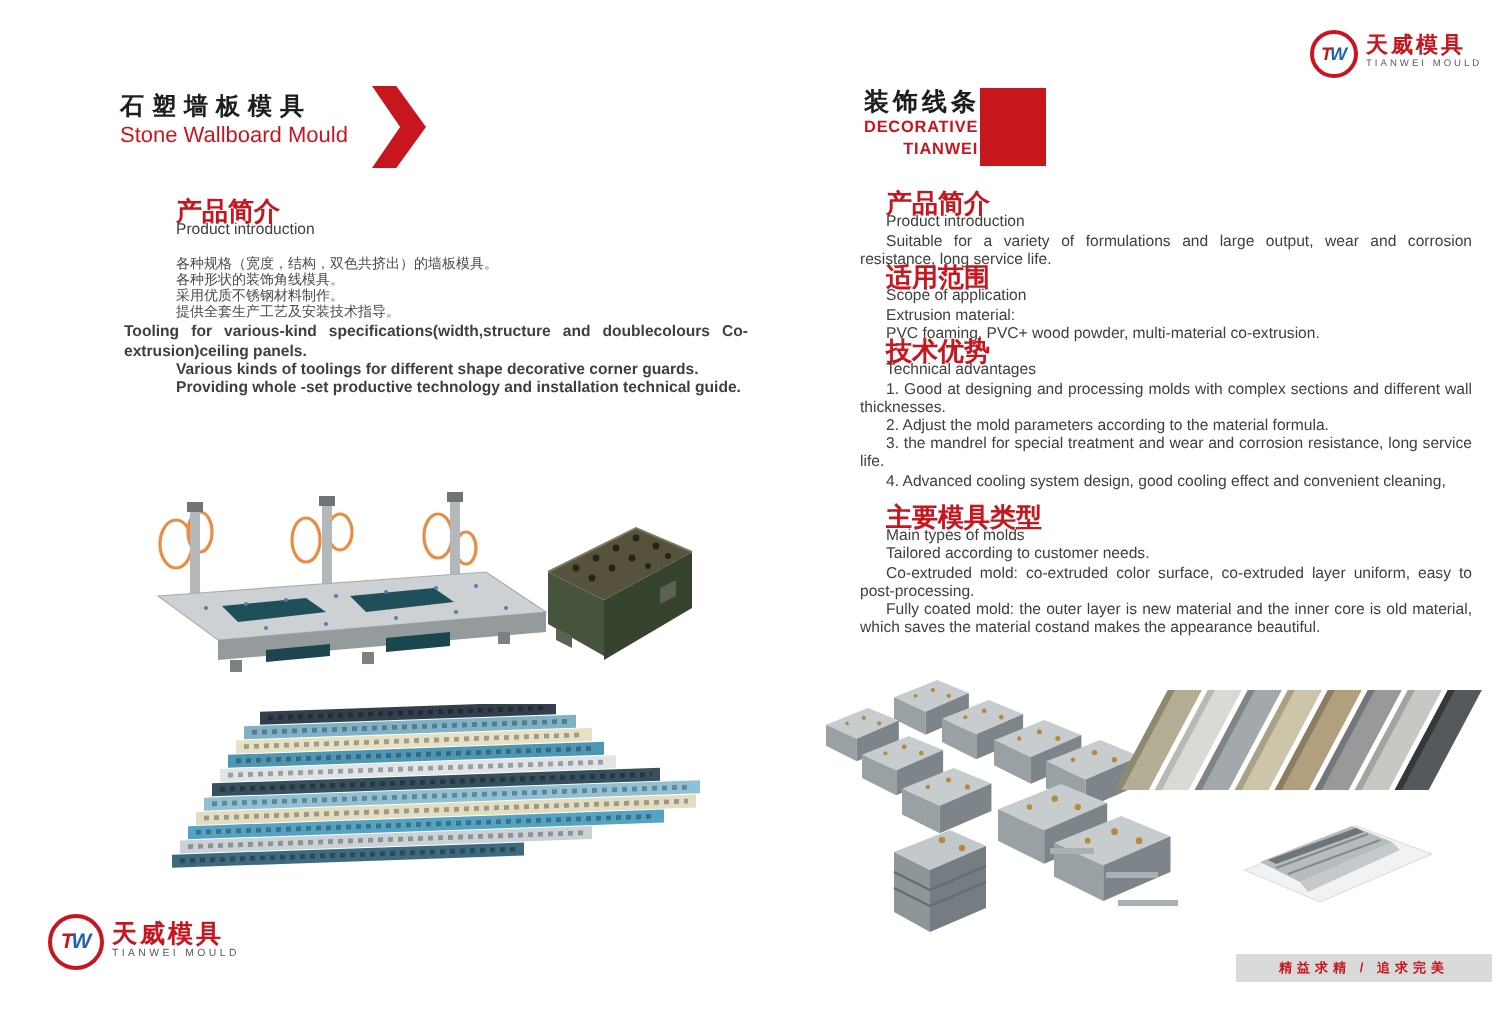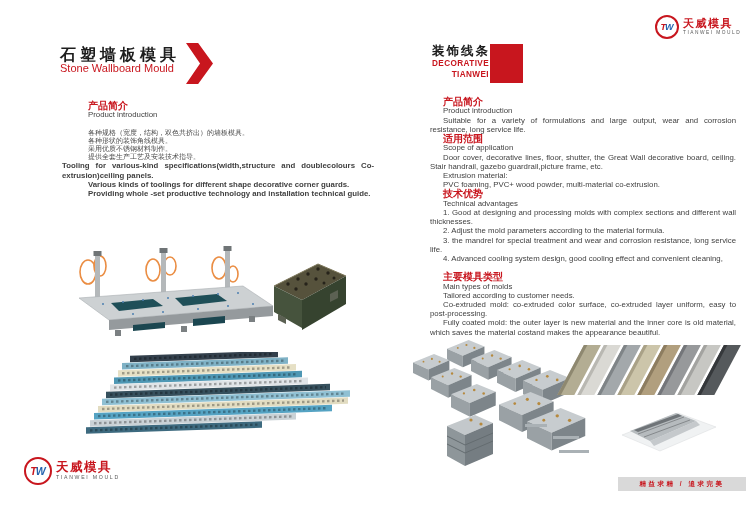--- a/index.html
+++ b/index.html
@@ -2,33 +2,33 @@
 <html><head>
 <meta charset="utf-8">
 <style>
   html,body{margin:0;padding:0;background:#ffffff;}
   .canvas{position:relative;width:750px;height:508px;background:#fff;overflow:hidden;
           font-family:"Liberation Sans",sans-serif;color:#3f3f3f;}
   .abs{position:absolute;}
   figure{margin:0;}
 
   
-  .lp-title-cn{left:60px;top:45px;font-size:16px;font-weight:bold;color:#1d1d1d;letter-spacing:4px;}
+  .lp-title-cn{left:60px;top:45px;font-size:12px;font-weight:bold;color:#1d1d1d;letter-spacing:4px;}
   .lp-title-en{left:60px;top:62px;font-size:11px;color:#C8161E;}
   .chevron{left:186px;top:43px;width:27px;height:41px;background:#C8161E;
            clip-path:polygon(0 0,45% 0,100% 50%,45% 100%,0 100%,52% 50%);}
 
   
   .rp-title-cn{left:432px;top:43px;font-size:12.5px;font-weight:bold;color:#1d1d1d;letter-spacing:2px;}
   .rp-title-en1{left:432px;top:59px;font-size:8.2px;font-weight:bold;color:#C8161E;letter-spacing:.4px;}
   .rp-title-en2{left:432px;top:69.5px;width:57px;text-align:right;font-size:8.2px;font-weight:bold;color:#C8161E;letter-spacing:.4px;}
   .red-block{left:490px;top:44px;width:33px;height:39px;background:#C8161E;}
 
   
-  .h-red{color:#C8161E;font-weight:bold;font-size:10px;line-height:9.3px;}
+  .h-red{color:#C8161E;font-weight:bold;font-size:13px;line-height:9.3px;}
   .body-left{left:62px;top:101px;width:312px;font-size:7.8px;line-height:9.3px;}
   .body-left .h-red,.body-left .sub{margin-left:26px;}
   .sub{line-height:9.3px;}
   .cnp{margin:0 0 0 26px;font-size:7px;line-height:8.2px;color:#4a4a4a;}
   .cnp.first{margin-top:9px;}
   .body-left p.enp{margin:0;text-align:justify;font-weight:bold;}
   .body-left p.ind{text-indent:26px;text-align:left;}
 
   .body-right{left:430px;top:97px;width:306px;font-size:7.8px;line-height:9.2px;}
   .body-right .h-red,.body-right .sub{margin-left:13px;}
@@ -190,21 +190,20 @@
 
   <div class="abs body-right">
     <div>
       <div class="h-red">产品简介</div>
       <div class="sub">Product introduction</div>
       <p>Suitable for a variety of formulations and large output, wear and corrosion resistance, long service life.</p>
     </div>
     <div>
       <div class="h-red">适用范围</div>
       <div class="sub">Scope of application</div>
-      <p>Door cover, decorative lines, floor, shutter, the Great Wall decorative board, ceiling. Stair handrail, gazebo guardrail,picture frame, etc.</p>
       <p>Extrusion material:</p>
       <p>PVC foaming, PVC+ wood powder, multi-material co-extrusion.</p>
     </div>
     <div>
       <div class="h-red">技术优势</div>
       <div class="sub">Technical advantages</div>
       <p>1. Good at designing and processing molds with complex sections and different wall thicknesses.</p>
       <p>2. Adjust the mold parameters according to the material formula.</p>
       <p>3. the mandrel for special treatment and wear and corrosion resistance, long service life.</p>
       <p>4. Advanced cooling system design, good cooling effect and convenient cleaning,</p>

